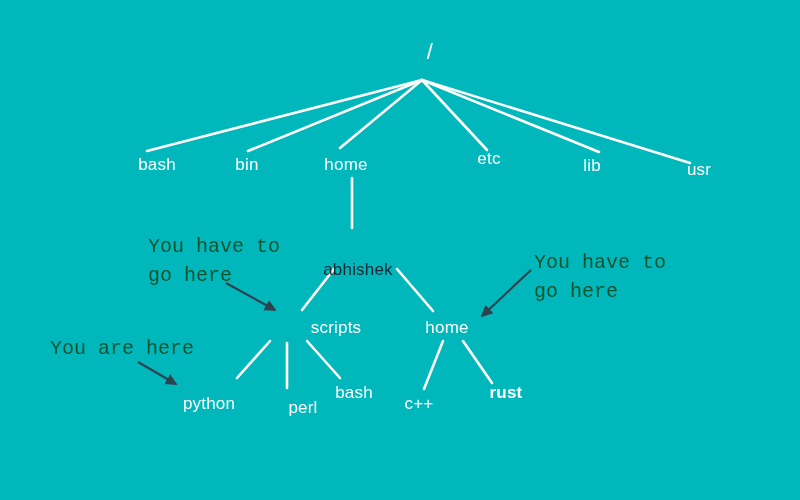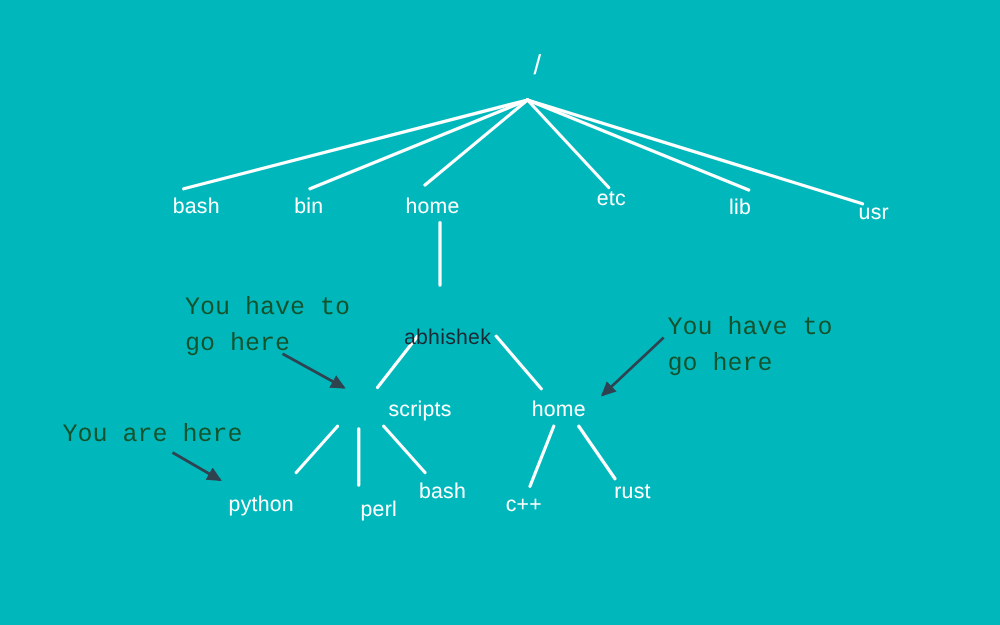--- a/index.html
+++ b/index.html
@@ -95,21 +95,21 @@
       <div class="node" style="left: 489px; top: 159px;">etc</div>
       <div class="node" style="left: 592px; top: 166px;">lib</div>
       <div class="node" style="left: 699px; top: 170px;">usr</div>
       <div class="node dark" style="left: 358px; top: 242px; margin-top: 28px;">abhishek</div>
       <div class="node" style="left: 288px; top: 328px; margin-left: 48px;">scripts</div>
       <div class="node" style="left: 447px; top: 328px;">home</div>
       <div class="node" style="left: 209px; top: 392px; margin-top: 12px;">python</div>
       <div class="node" style="left: 303px; top: 408px;">perl</div>
       <div class="node" style="left: 354px; top: 393px;">bash</div>
       <div class="node" style="left: 419px; top: 404px;">c++</div>
-      <div class="node" style="left: 506px; top: 393px;">rust</div>
+      <div class="node" style="left: 506px; top: 393px; font-weight: bold;">rust</div>
     </div>
   <div id="annotation-layer">
       <div class="annotation" style="left: 148px; top: 232px;">You have to
 go here</div>
       <div class="annotation" style="left: 534px; top: 248px;">You have to
 go here</div>
       <div class="annotation" style="left: 50px; top: 334px;">You are here</div>
     </div>
 
 </div>

